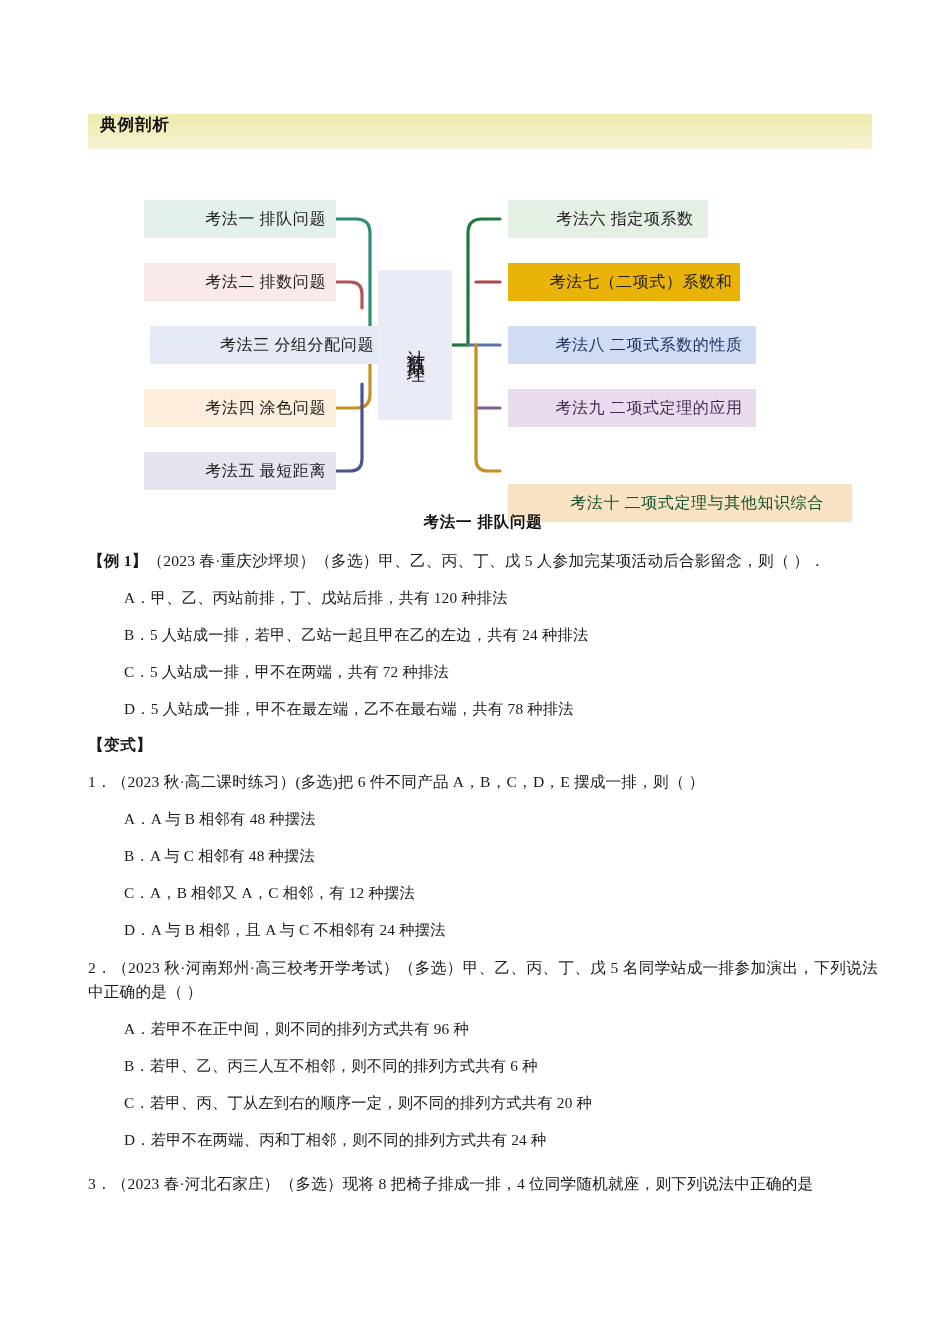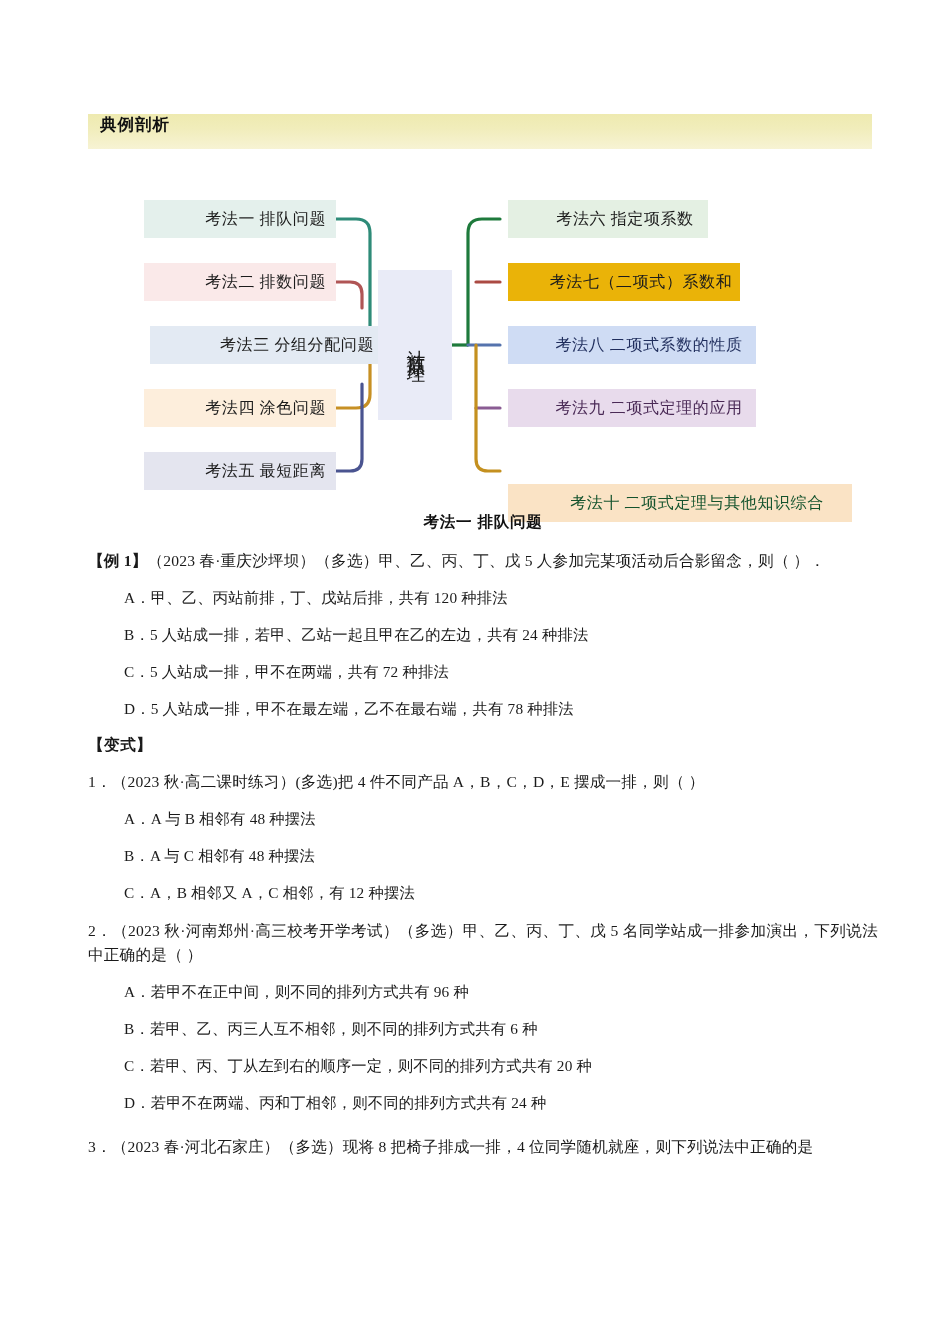--- a/index.html
+++ b/index.html
@@ -204,25 +204,26 @@
     <span class="bold-inline">【例 1】</span><span>（2023 春·重庆沙坪坝）（多选）甲、乙、丙、丁、戊 5 人参加完某项活动后合影留念，则（    ）．</span>
   </div>
   <div class="opt">A．甲、乙、丙站前排，丁、戊站后排，共有 120 种排法</div>
   <div class="opt">B．5 人站成一排，若甲、乙站一起且甲在乙的左边，共有 24 种排法</div>
   <div class="opt">C．5 人站成一排，甲不在两端，共有 72 种排法</div>
   <div class="opt">D．5 人站成一排，甲不在最左端，乙不在最右端，共有 78 种排法</div>
 
   <div class="blockmark">【变式】</div>
 
   <div class="qline">
-    <span>1．</span><span>（2023 秋·高二课时练习）(多选)把 4 件不同产品 A，B，C，D，E 摆成一排，则（    ）</span>
+    <span>1．</span><span>（2023 秋·高二课时练习）(多选)把 6 件不同产品 A，B，C，D，E 摆成一排，则（    ）</span>
   </div>
   <div class="opt">A．A 与 B 相邻有 48 种摆法</div>
   <div class="opt">B．A 与 C 相邻有 48 种摆法</div>
   <div class="opt">C．A，B 相邻又 A，C 相邻，有 12 种摆法</div>
+  <div class="opt">D．A 与 B 相邻，且 A 与 C 不相邻有 24 种摆法</div>
 
   <div class="qline">
     <span>2．</span><span>（2023 秋·河南郑州·高三校考开学考试）（多选）甲、乙、丙、丁、戊 5 名同学站成一排参加演出，下列说法中正确的是（    ）</span>
   </div>
   <div class="opt">A．若甲不在正中间，则不同的排列方式共有 96 种</div>
   <div class="opt">B．若甲、乙、丙三人互不相邻，则不同的排列方式共有 6 种</div>
   <div class="opt">C．若甲、丙、丁从左到右的顺序一定，则不同的排列方式共有 20 种</div>
   <div class="opt">D．若甲不在两端、丙和丁相邻，则不同的排列方式共有 24 种</div>
 
   <div class="qline gap-top">

